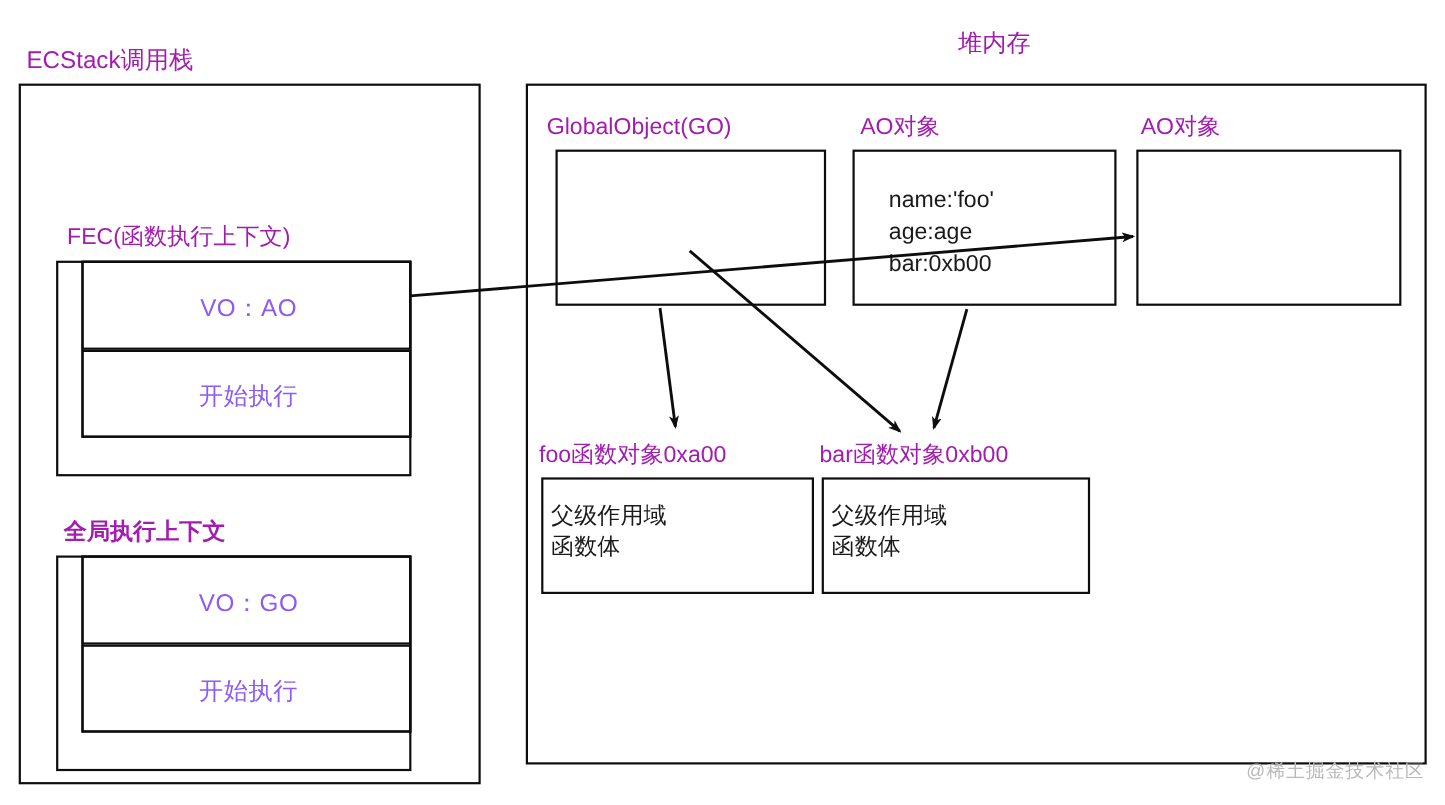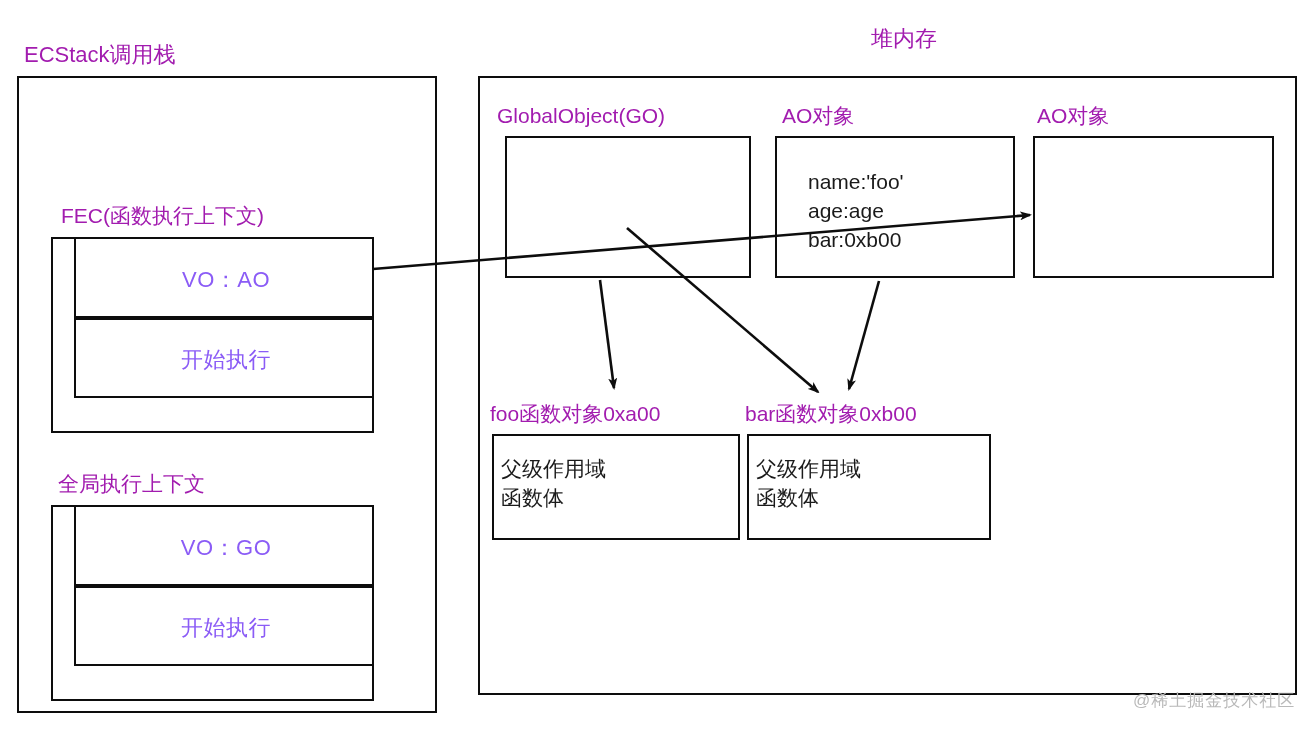--- a/index.html
+++ b/index.html
@@ -87,21 +87,21 @@
   <div class="box" style="left:74px; top:237px; width:300px; height:161px;"></div>
 
   <div class="box" style="left:74px; top:237px; width:300px; height:81px;">
     <div class="celltext cell-lg" style="left:0; top:0; width:300px; height:81px; display:flex; align-items:center; justify-content:center;">VO：AO</div>
   </div>
 
   <div class="box" style="left:74px; top:318px; width:300px; height:80px;">
     <div class="celltext cell-lg" style="left:0; top:0; width:300px; height:80px; display:flex; align-items:center; justify-content:center;">开始执行</div>
   </div>
 
-  <div class="label title-md" style="left:58px; top:473px;">全局执行上下文</div>
+  <div class="label title-md" style="left:58px; top:473px;font-weight:bold;">全局执行上下文</div>
 
   <div class="box" style="left:51px; top:505px; width:323px; height:196px;"></div>
 
   <div class="box" style="left:74px; top:505px; width:300px; height:161px;"></div>
 
   <div class="box" style="left:74px; top:505px; width:300px; height:81px;">
     <div class="celltext cell-lg" style="left:0; top:0; width:300px; height:81px; display:flex; align-items:center; justify-content:center;">VO：GO</div>
   </div>
 
   <div class="box" style="left:74px; top:586px; width:300px; height:80px;">

